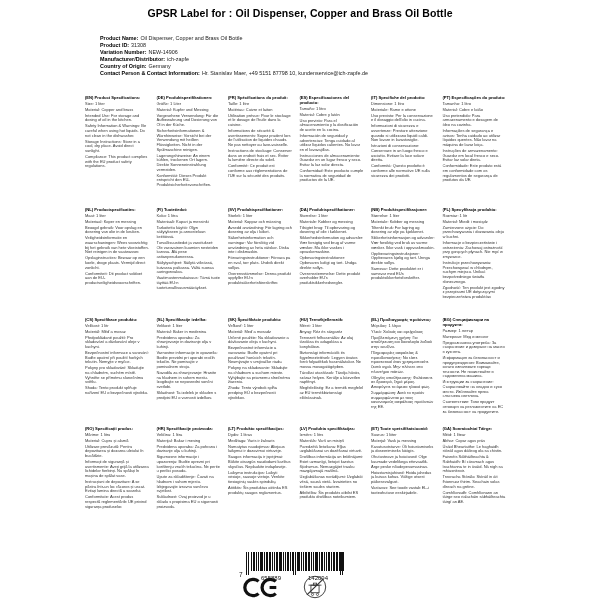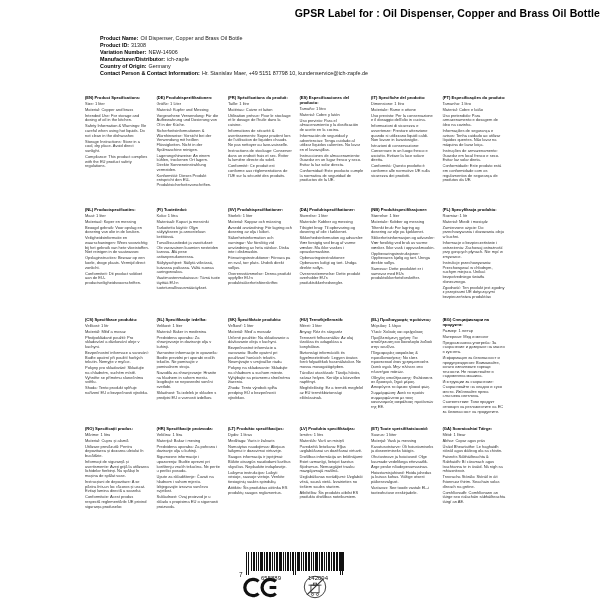--- a/index.html
+++ b/index.html
@@ -3,21 +3,21 @@
 <meta charset="utf-8">
 <style>
   html,body{margin:0;padding:0;}
   body{
     width:600px;height:600px;position:relative;overflow:hidden;
     background:#ffffff;color:#111;
     font-family:"Liberation Sans", sans-serif;
     -webkit-text-size-adjust:none;
   }
   .doc-title{
-    position:absolute;top:7px;left:0;width:600px;text-align:right;
+    position:absolute;top:7px;left:0;width:600px;text-align:center;
     font-size:10.5px;font-weight:bold;letter-spacing:.1px;color:#000;
   }
   .product-info{
     position:absolute;left:100px;top:34px;width:920px;
     transform:scale(.5);transform-origin:0 0;
     font-size:10.8px;line-height:14.3px;white-space:nowrap;color:#222;
   }
   .info-line .lbl{font-weight:bold;color:#000;margin-right:4px;}
   .spec-grid{
     position:absolute;left:85px;top:95px;width:860px;

